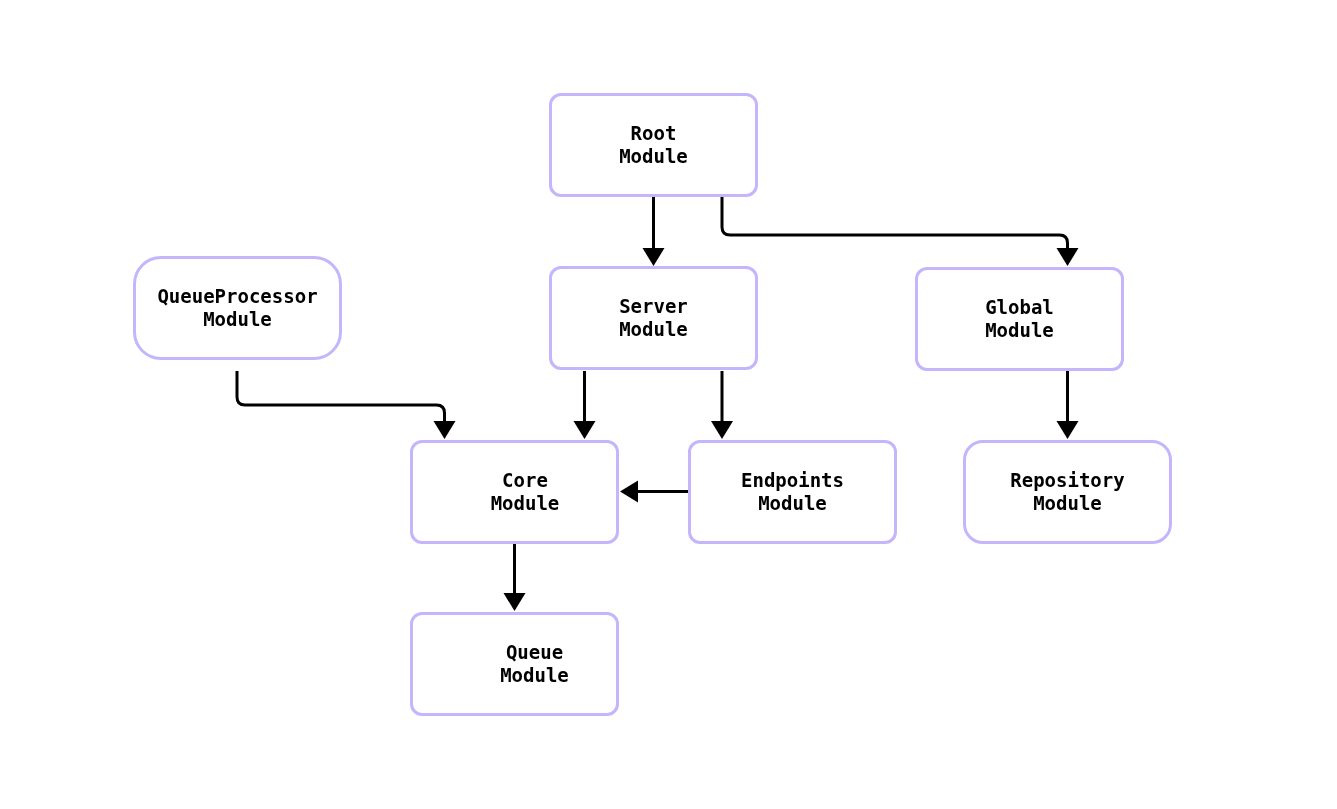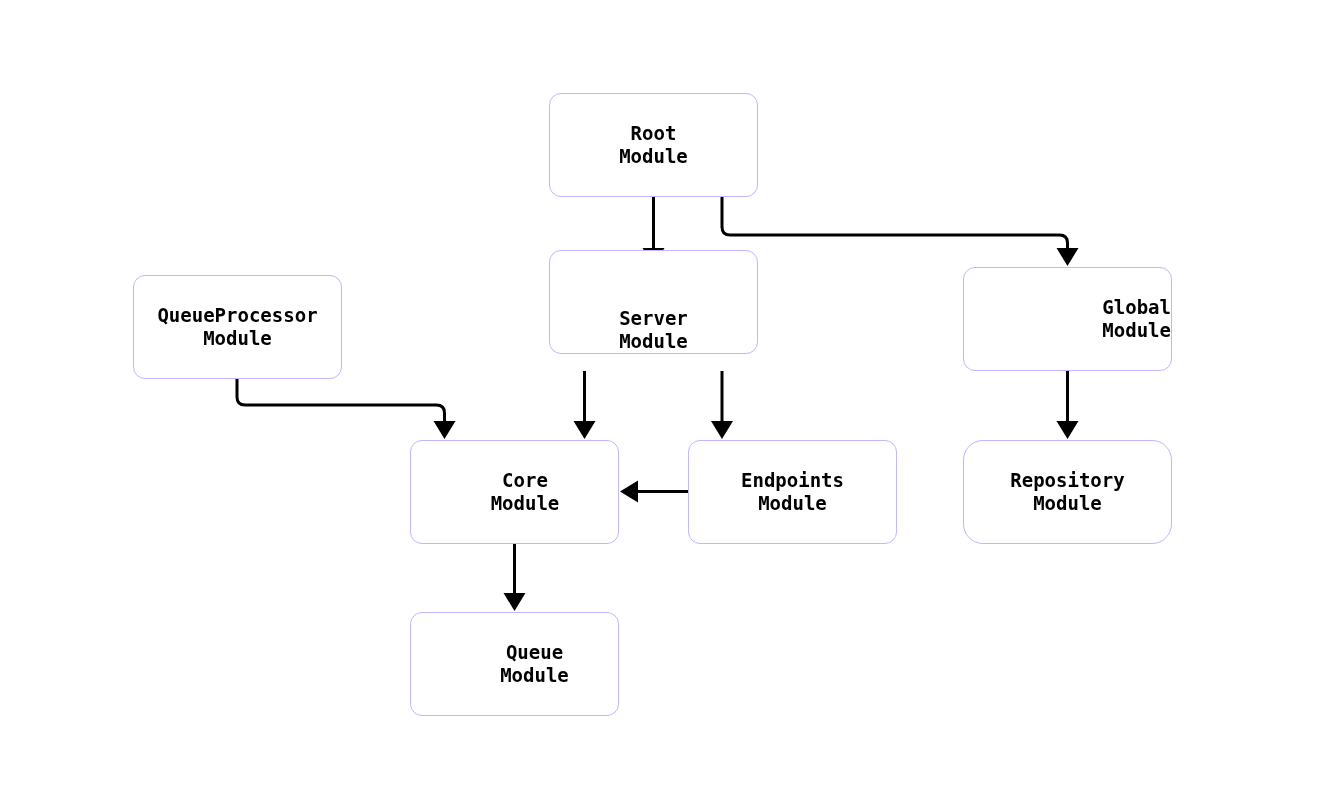--- a/index.html
+++ b/index.html
@@ -30,21 +30,21 @@
   .arrow-head {
     fill: #000000;
     stroke: none;
   }
   .node {
     position: absolute;
     width: 209px;
     height: 104px;
     box-sizing: border-box;
     background: #ffffff;
-    border: 1px solid #c4b5fd;
+    border: 3px solid #c4b5fd;
     border-radius: 12px;
     display: flex;
     align-items: center;
     justify-content: center;
   }
   .node-label {
     font-family: "DejaVu Sans Mono", monospace;
     font-weight: bold;
     font-size: 19px;
     line-height: 23px;
@@ -83,31 +83,31 @@
 
     <path class="edge-path" d="M 514.5 543 L 514.5 594"></path>
     <polygon class="arrow-head" points="503.5,593 525.5,593 514.5,611"></polygon>
   </svg>
 
   <div class="node" style="left:549px; top:93px;">
     <span class="node-label">Root
 Module</span>
   </div>
 
-  <div class="node" style="left:133px; top:275px;">
+  <div class="node" style="left:133px; top:256px;border-radius:28px;">
     <span class="node-label">QueueProcessor
 Module</span>
   </div>
 
-  <div class="node" style="left:549px; top:250px;align-items:flex-end;">
+  <div class="node" style="left:549px; top:266px;">
     <span class="node-label">Server
 Module</span>
   </div>
 
-  <div class="node" style="left:963px; top:267px;justify-content:flex-end;">
+  <div class="node" style="left:915px; top:267px;">
     <span class="node-label">Global
 Module</span>
   </div>
 
   <div class="node" style="left:410px; top:440px;padding-left:21px;">
     <span class="node-label">Core
 Module</span>
   </div>
 
   <div class="node" style="left:688px; top:440px;align-items:center;">

